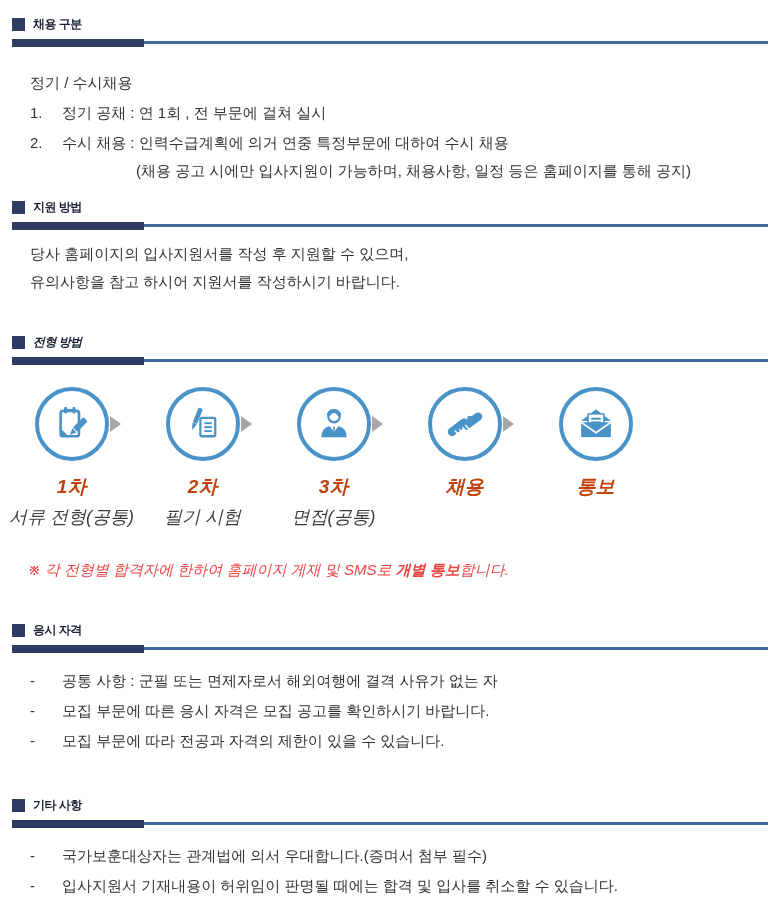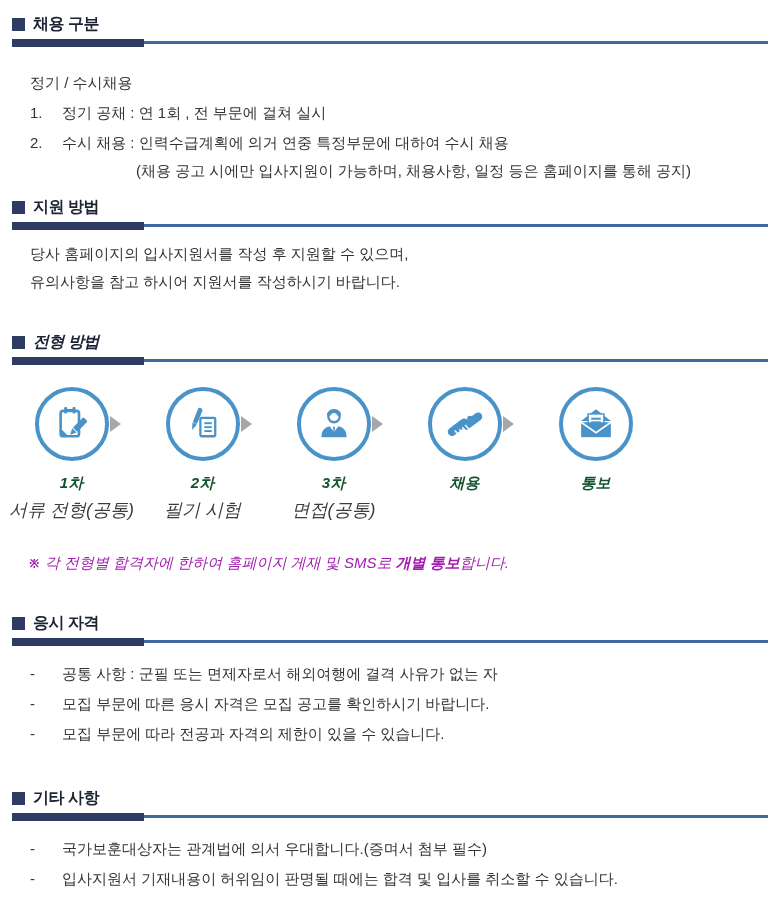--- a/index.html
+++ b/index.html
@@ -3,21 +3,21 @@
 <meta charset="utf-8">
 <style>
   html,body{margin:0;padding:0;background:#ffffff;width:782px;height:922px;overflow:hidden;}
   body{font-family:"Liberation Sans","DejaVu Sans",sans-serif;color:#333333;}
   .page{padding:14px 12px 0 12px;}
 
   
   .section{margin:0;}
   .section-header{display:flex;align-items:center;gap:8px;height:20px;}
   .bullet{width:13px;height:13px;background:#2e3b63;flex:0 0 auto;}
-  .section-title{font-size:16px;font-weight:bold;color:#1b2335;margin:0;letter-spacing:-0.5px;text-align:right;}
+  .section-title{font-size:12px;font-weight:bold;color:#1b2335;margin:0;letter-spacing:-0.5px;text-align:right;}
   .rule{position:relative;height:8px;margin-top:5px;}
   .rule .thin{position:absolute;left:0;right:2px;top:2px;height:3px;background:#3f6a9d;}
   .rule .thick{position:absolute;left:0;top:0;width:132px;height:8px;background:#2e3b63;}
 
   .body-line{font-size:15px;line-height:20px;color:#333;margin:0;}
   .intro{margin:26px 0 0 18px;}
   .num-item{margin:10px 0 0 18px;display:flex;}
   .num-item .num{display:inline-block;width:32px;flex:0 0 auto;}
   .paren-note{margin:8px 0 16px 124px;}
 
@@ -25,23 +25,23 @@
   .s2 .line1{margin:14px 0 0 18px;}
   .s2 .line2{margin:8px 0 0 18px;}
 
   .s3{margin-top:40px;font-style:italic;}
   .steps{display:flex;margin:22px 0 0 -6px;}
   .step{width:131px;position:relative;display:flex;flex-direction:column;align-items:center;}
   .step-circle{width:66px;height:66px;border:4px solid #4a93c9;border-radius:50%;background:#fff;
     display:flex;align-items:center;justify-content:center;}
   .arrow{position:absolute;left:104px;top:29px;width:0;height:0;
     border-left:11px solid #a7a7ab;border-top:8px solid transparent;border-bottom:8px solid transparent;}
-  .step-title{margin-top:13px;font-weight:bold;font-size:15px;color:#14532d;text-align:right;}
+  .step-title{margin-top:13px;font-weight:bold;font-size:19px;color:#c2410c;text-align:right;}
   .step-sub{margin-top:5px;font-size:18px;color:#3c3c3c;text-align:center;min-height:16px;}
-  .process-note{margin:32px 0 16px 16px;font-size:15px;color:#a21caf;}
+  .process-note{margin:32px 0 16px 16px;font-size:15px;color:#ef4444;}
   .process-note b{font-weight:bold;}
 
   .s4{margin-top:40px;}
   .s5{margin-top:44px;}
   .dash-item{display:flex;font-size:15px;line-height:20px;}
   .dash-item .dash{display:inline-block;width:32px;flex:0 0 auto;text-align:left;}
   .first-item{margin:18px 0 0 18px;}
   .next-item{margin:10px 0 0 18px;}
   svg{display:block;}
 </style>

